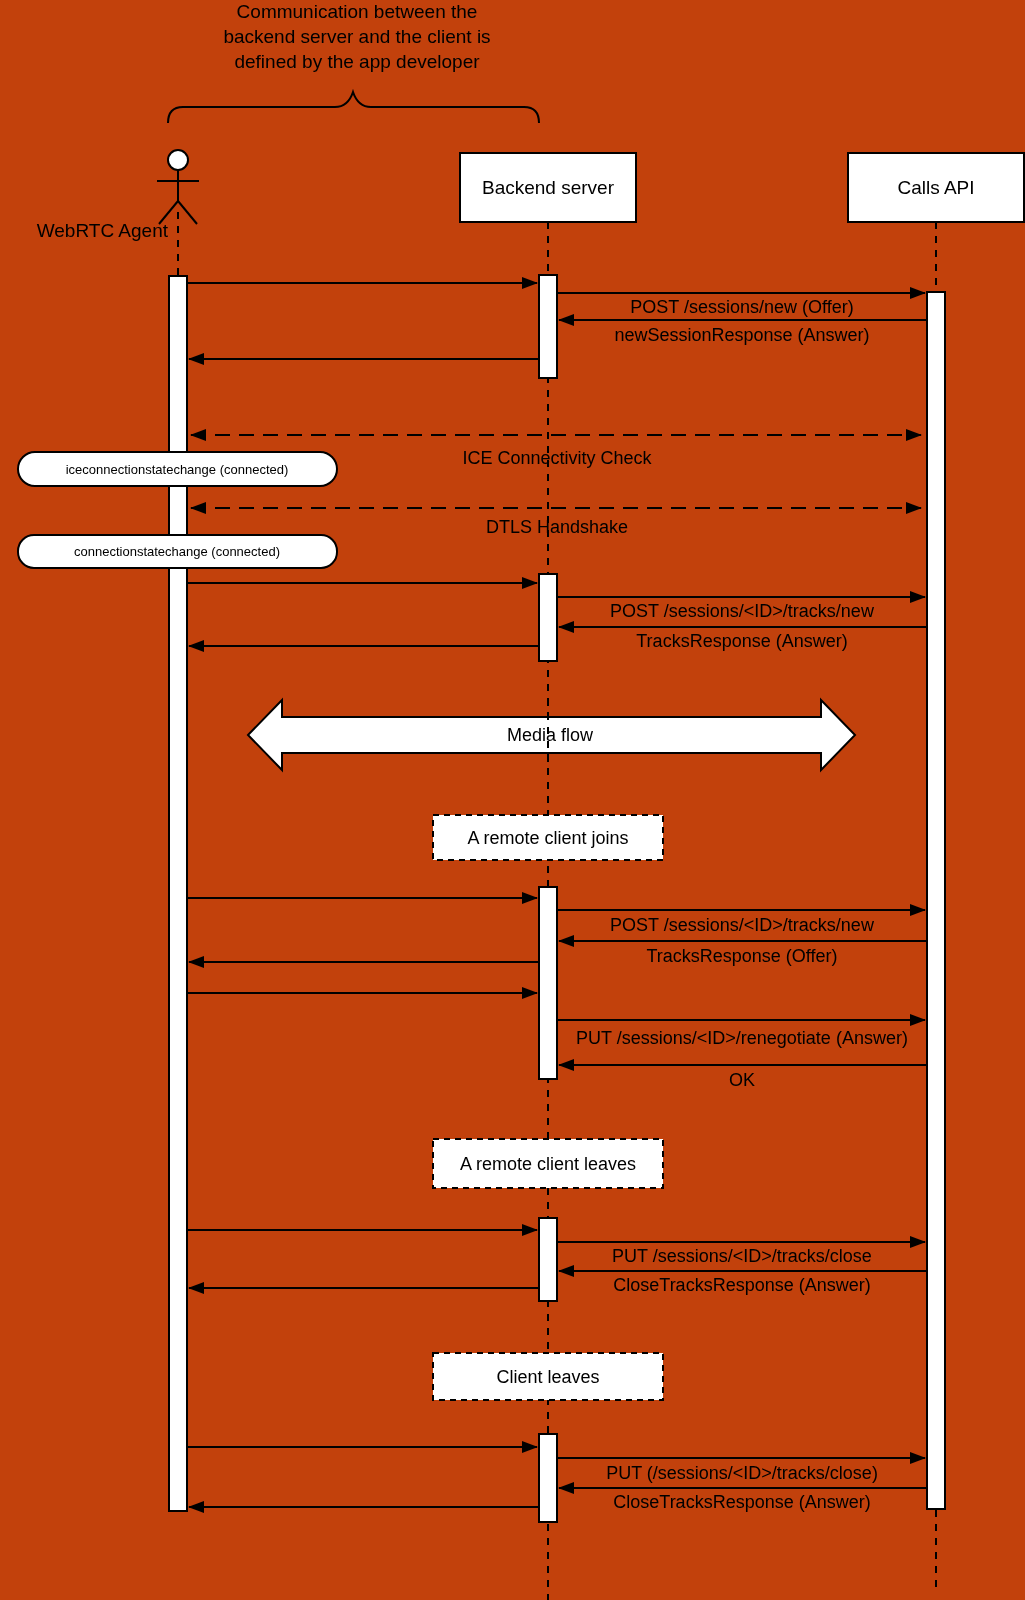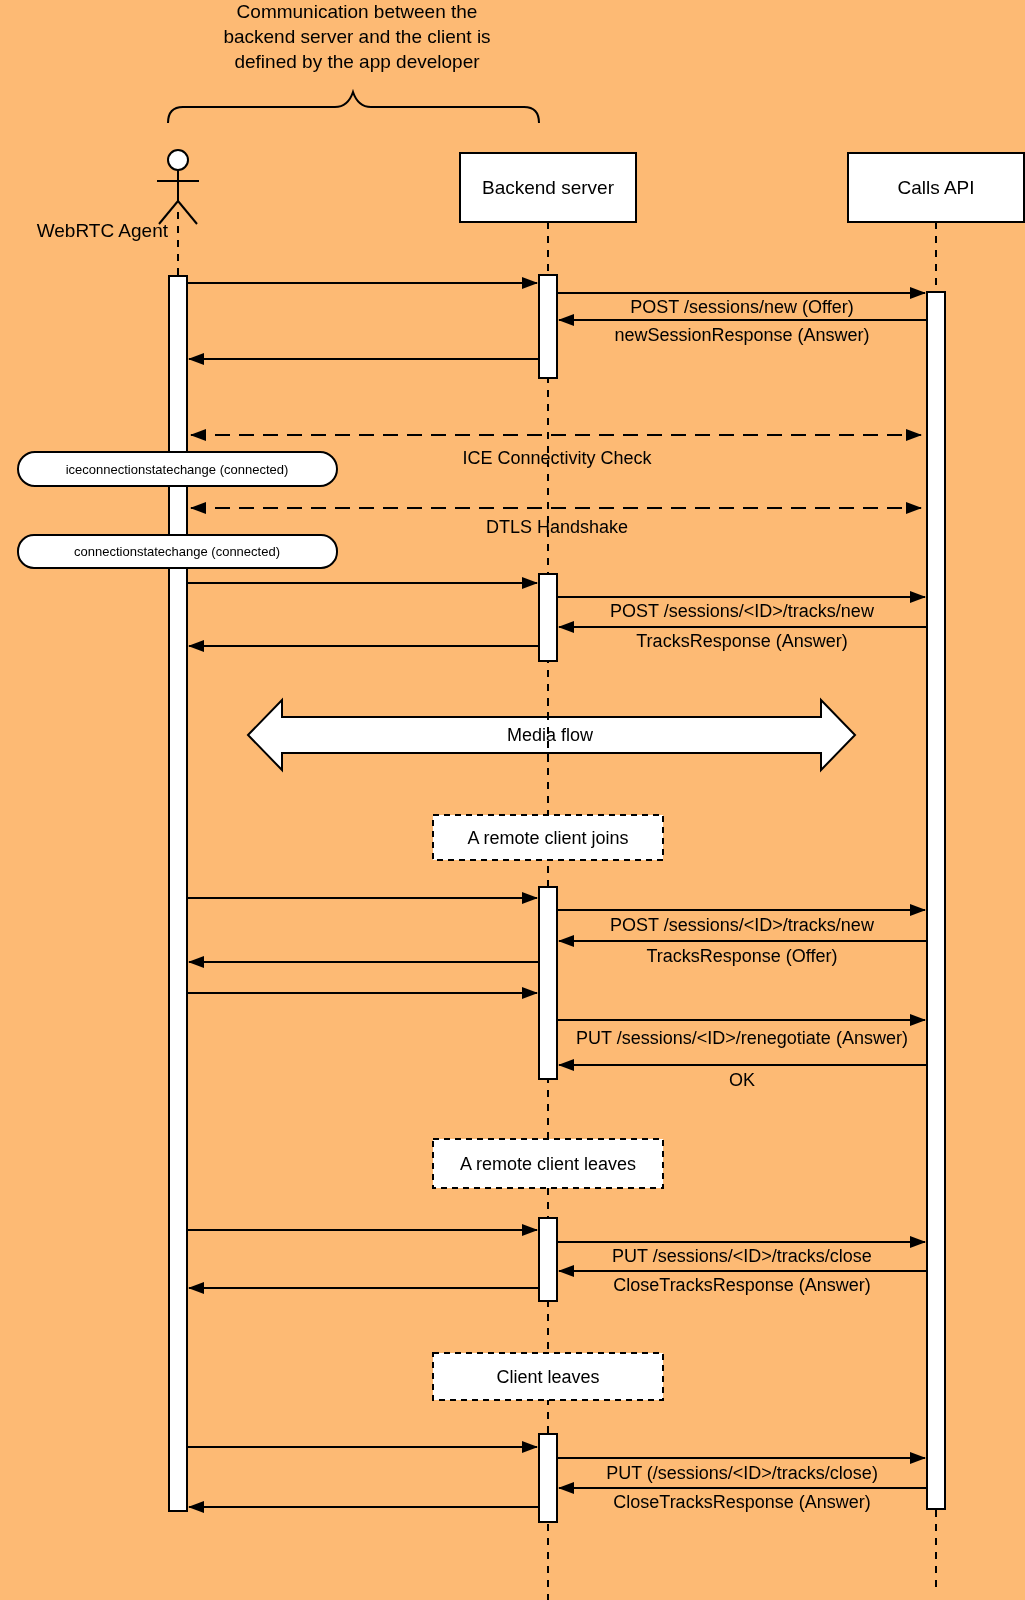--- a/index.html
+++ b/index.html
@@ -4,21 +4,21 @@
 <style>
   html, body {
     margin: 0;
     padding: 0;
     background: #ffffff;
   }
   .stage {
     position: relative;
     width: 1025px;
     height: 1600px;
-    background: #fdba74;
+    background: #c2410c;
     font-family: "Liberation Sans", sans-serif;
   }
   svg { display: block; }
   text {
     font-family: "Liberation Sans", sans-serif;
     fill: #000000;
   }
   .t-title   { font-size: 19px; }
   .t-part    { font-size: 19px; }
   .t-msg     { font-size: 18px; }

